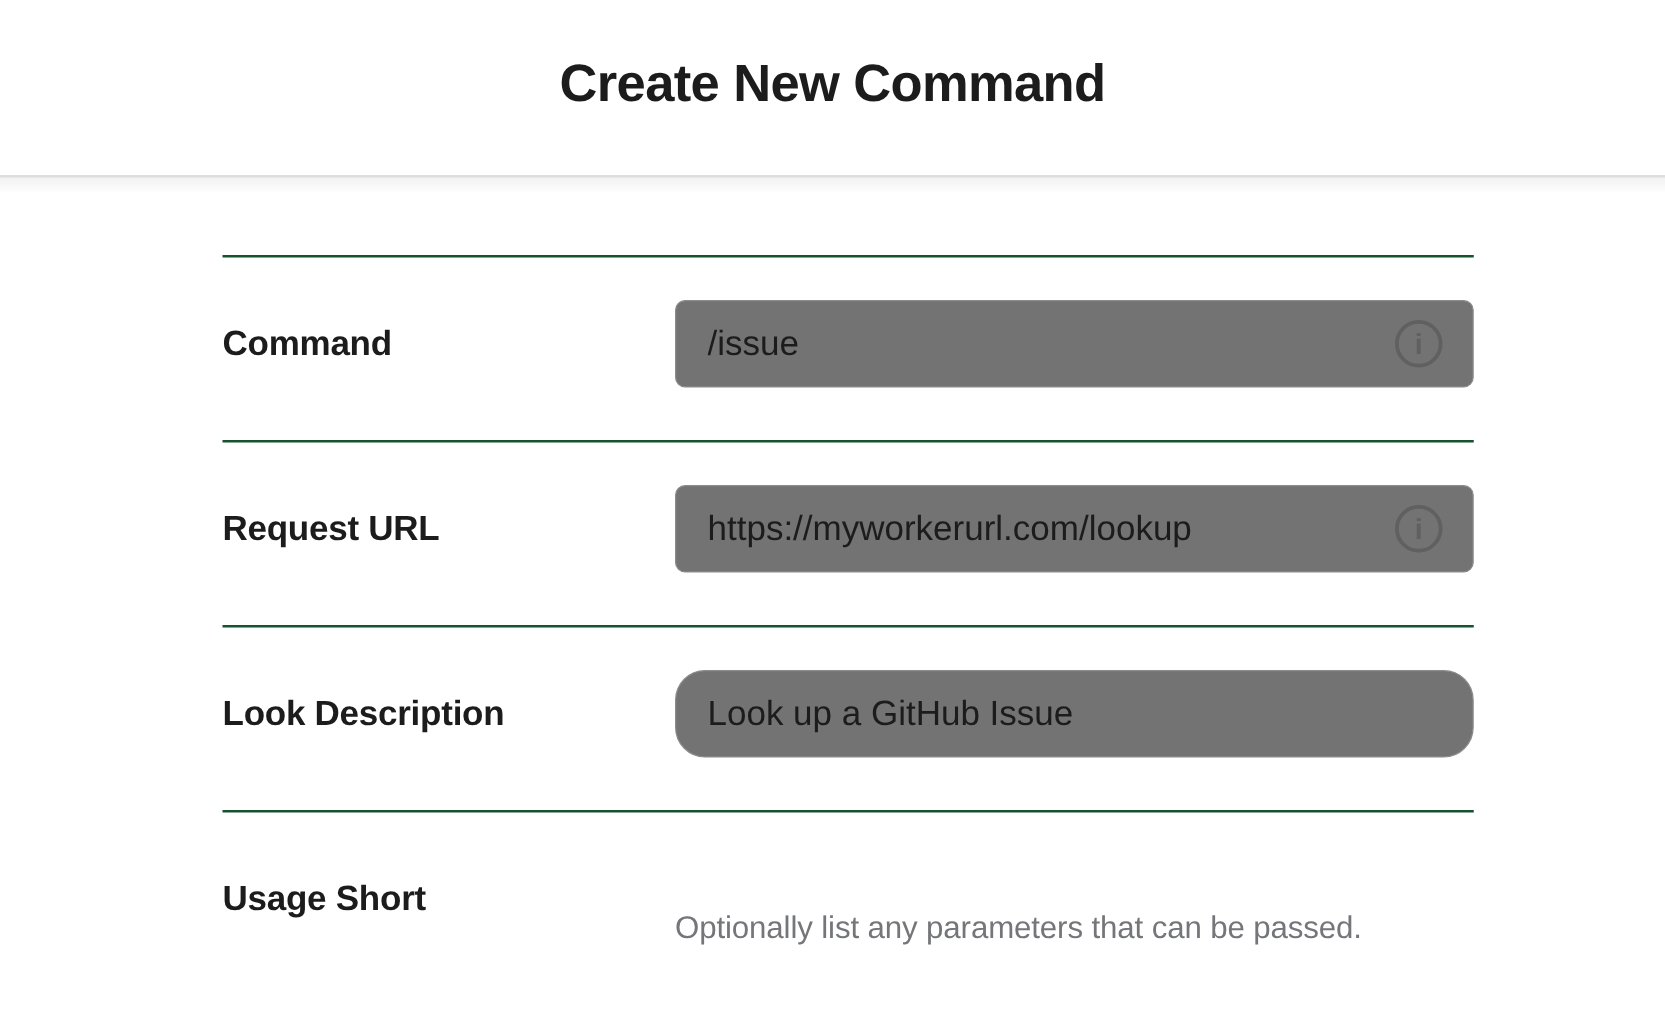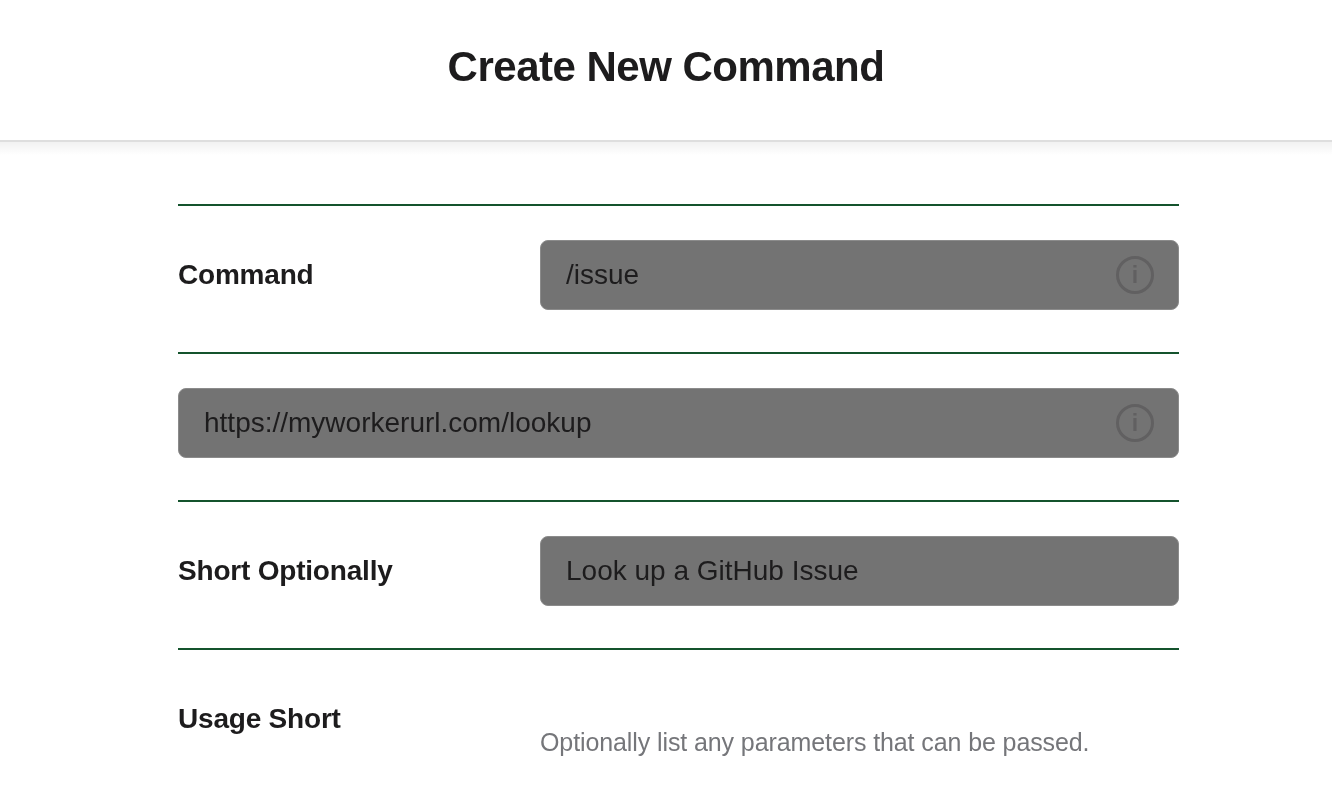--- a/index.html
+++ b/index.html
@@ -68,21 +68,21 @@
     height: 70px;
     border: 1px solid #8b8b8b;
     border-radius: 8px;
     background: #737373;
     padding: 0 70px 0 25px;
     font-size: 28px;
     font-family: "Liberation Sans", sans-serif;
     color: #1d1c1d;
     outline: none;
   }
-  .text-input.no-icon { padding-right: 25px; }
+  .text-input.no-icon { padding-right: 25px; border-radius: 24px; }
   .info-icon {
     position: absolute;
     right: 25px;
     top: 50%;
     transform: translateY(-50%);
     width: 38px;
     height: 38px;
     border: 3px solid #616061;
     border-radius: 50%;
     display: flex;
@@ -118,32 +118,33 @@
       <div class="input-wrap">
         <input type="text" class="text-input" value="/issue" style="">
         <span class="info-icon">
           <span>i</span>
         </span>
       </div>
     </div>
   </div>
 
   <div class="row">
+    <div class="row-label">Request URL</div>
     <div class="field-col">
       <div class="input-wrap">
         <input type="text" class="text-input" value="https://myworkerurl.com/lookup" style="">
         <span class="info-icon">
           <span>i</span>
         </span>
       </div>
     </div>
   </div>
 
   <div class="row">
-    <div class="row-label">Short Optionally</div>
+    <div class="row-label">Look Description</div>
     <div class="field-col">
       <div class="input-wrap">
         <input type="text" class="text-input no-icon" value="Look up a GitHub Issue" style="">
       </div>
     </div>
   </div>
 
   <div class="row">
     <div class="row-label">Usage Short</div>
     <div class="field-col">

